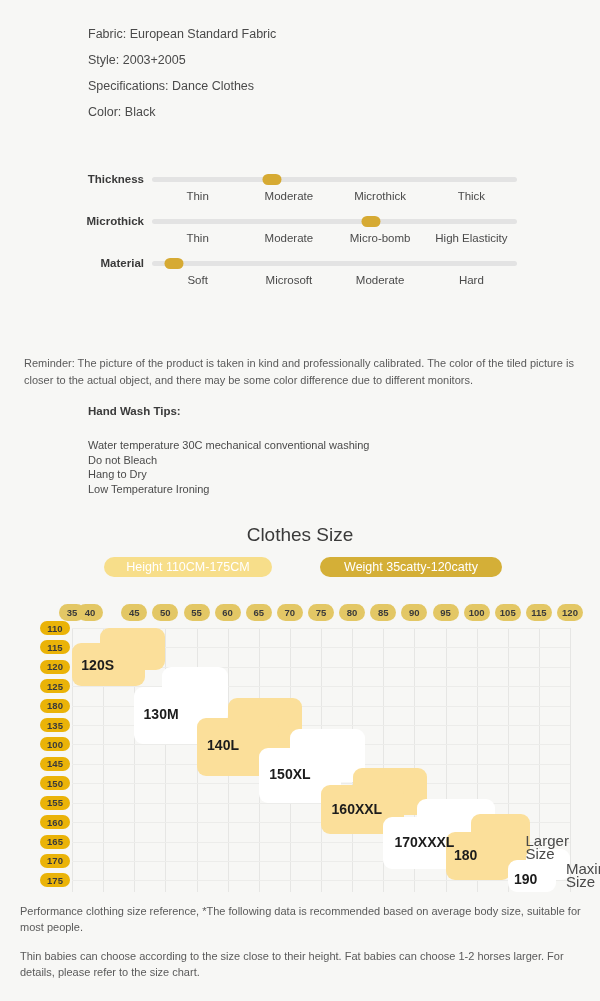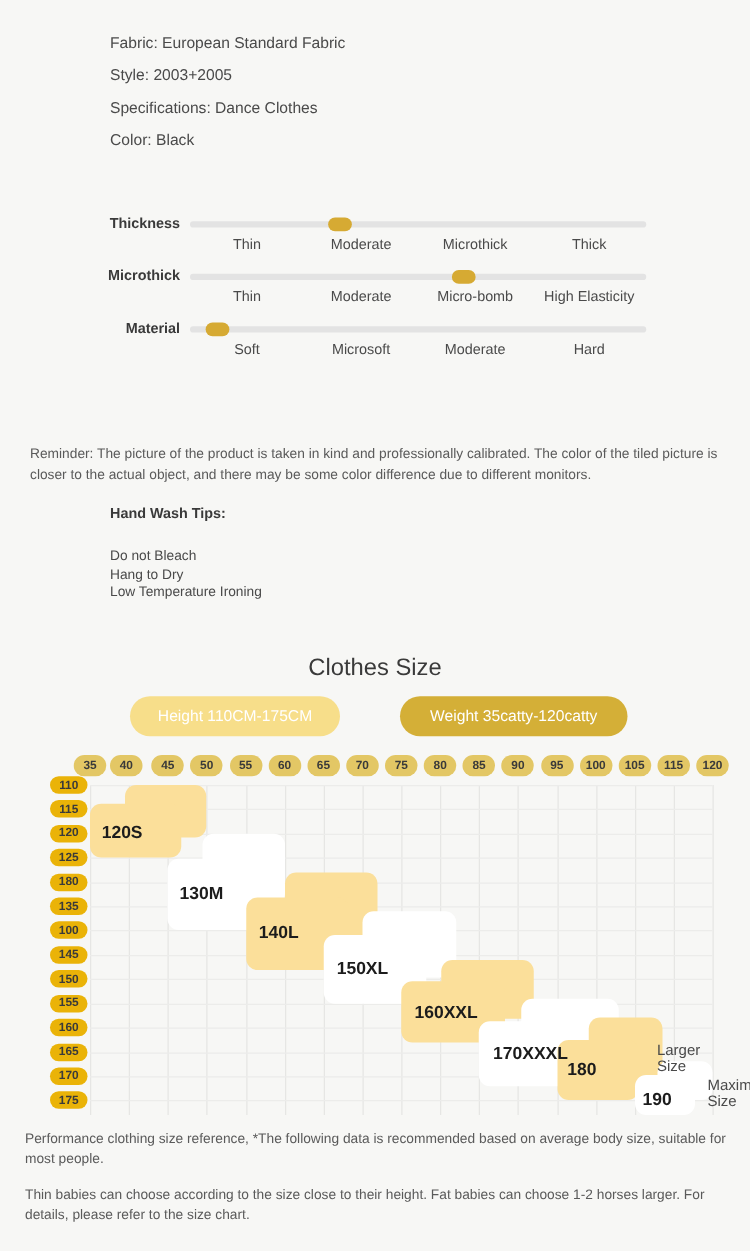--- a/index.html
+++ b/index.html
@@ -49,21 +49,21 @@
   .wash { position: absolute; left: 88px; top: 405px; }
   .wash-title { font-size: 11.5px; font-weight: bold; color: #3a3a3a; margin-bottom: 21px; }
   .wash-line { font-size: 11px; color: #4a4a4a; line-height: 14.5px; }
 
   
   .size-title {
     position: absolute; left: 0; top: 524px; width: 600px;
     text-align: center; font-size: 19px; color: #3a3a3a;
   }
   .pill {
-    position: absolute; height: 32px; border-radius: 16px;
+    position: absolute; height: 20px; border-radius: 16px;
     display: flex; align-items: center; justify-content: center;
     color: #ffffff; font-size: 12.5px; white-space: nowrap;
   }
   .pill-height { left: 104px; top: 557px; width: 168px; background: #f7de8a; }
   .pill-weight { left: 320px; top: 557px; width: 182px; background: #d4af37; }
 
   
   .chart { position: absolute; left: 40px; top: 600px; width: 530px; height: 292px; }
   .plot {
     position: absolute; left: 32px; top: 28px;
@@ -89,21 +89,21 @@
   }
 
   .blk { position: absolute; border-radius: 9px; }
   .blk.y { background: #fbdf9a; }
   .blk.w { background: #ffffff; }
   .blk-label {
     position: absolute; font-size: 14px; font-weight: bold; color: #1c1c1c;
     white-space: nowrap; z-index: 40;
   }
   .blk-note {
-    position: absolute; font-size: 12px; color: #4a4a4a;
+    position: absolute; font-size: 15px; color: #4a4a4a;
     line-height: 13px; z-index: 40;
   }
 
   
   .footer { position: absolute; left: 20px; top: 903px; width: 562px; }
   .footer p { font-size: 11px; color: #5a5a5a; line-height: 16px; margin-bottom: 13px; }
 </style>
 </head>
 <body>
 
@@ -156,20 +156,21 @@
         <span>Hard</span>
       </div>
     </div>
 
   </div>
 
   <div class="reminder">Reminder: The picture of the product is taken in kind and professionally calibrated.  The color of the tiled picture is closer to the actual object, and there may be some color difference due to different monitors.</div>
 
   <div class="wash">
     <div class="wash-title">Hand Wash Tips:</div>
+    <div class="wash-line">Water temperature 30C mechanical conventional washing</div>
     <div class="wash-line">Do not Bleach</div>
     <div class="wash-line">Hang to Dry</div>
     <div class="wash-line">Low Temperature Ironing</div>
   </div>
 
   <div class="size-title">Clothes Size</div>
   <div class="pill pill-height">Height 110CM-175CM</div>
   <div class="pill pill-weight">Weight 35catty-120catty</div>
 
   <div class="chart">
@@ -227,21 +228,21 @@
         <div class="blk y" style="left: 373.5px; top: 203.513px; width: 65.5492px; height: 48.84px; z-index: 23;"></div>
         <div class="blk-label" style="left: 381.904px; top: 219.353px;">180</div>
         <div class="blk-note" style="left: 453.537px; top: 206.153px; width: 52px;">Larger Size</div>
         <div class="blk w" style="left: 454.425px; top: 221.294px; width: 43.575px; height: 30.7482px; z-index: 24;"></div>
         <div class="blk w" style="left: 435.75px; top: 232.398px; width: 48.555px; height: 31.6024px; z-index: 25;"></div>
         <div class="blk-label" style="left: 441.975px; top: 242.647px;">190</div>
         <div class="blk-note" style="left: 494px; top: 234.106px; width: 52px;">Maximum Size</div>
       </div>
     <div id="wticks">
         <div class="wtick" style="left: 32px; top: 4px;">35</div>
-        <div class="wtick" style="left: 61px; top: 4px;">40</div>
+        <div class="wtick" style="left: 50px; top: 4px;">40</div>
         <div class="wtick" style="left: 94.25px; top: 4px;">45</div>
         <div class="wtick" style="left: 125.375px; top: 4px;">50</div>
         <div class="wtick" style="left: 156.5px; top: 4px;">55</div>
         <div class="wtick" style="left: 187.625px; top: 4px;">60</div>
         <div class="wtick" style="left: 218.75px; top: 4px;">65</div>
         <div class="wtick" style="left: 249.875px; top: 4px;">70</div>
         <div class="wtick" style="left: 281px; top: 4px;">75</div>
         <div class="wtick" style="left: 312.125px; top: 4px;">80</div>
         <div class="wtick" style="left: 343.25px; top: 4px;">85</div>
         <div class="wtick" style="left: 374.375px; top: 4px;">90</div>

